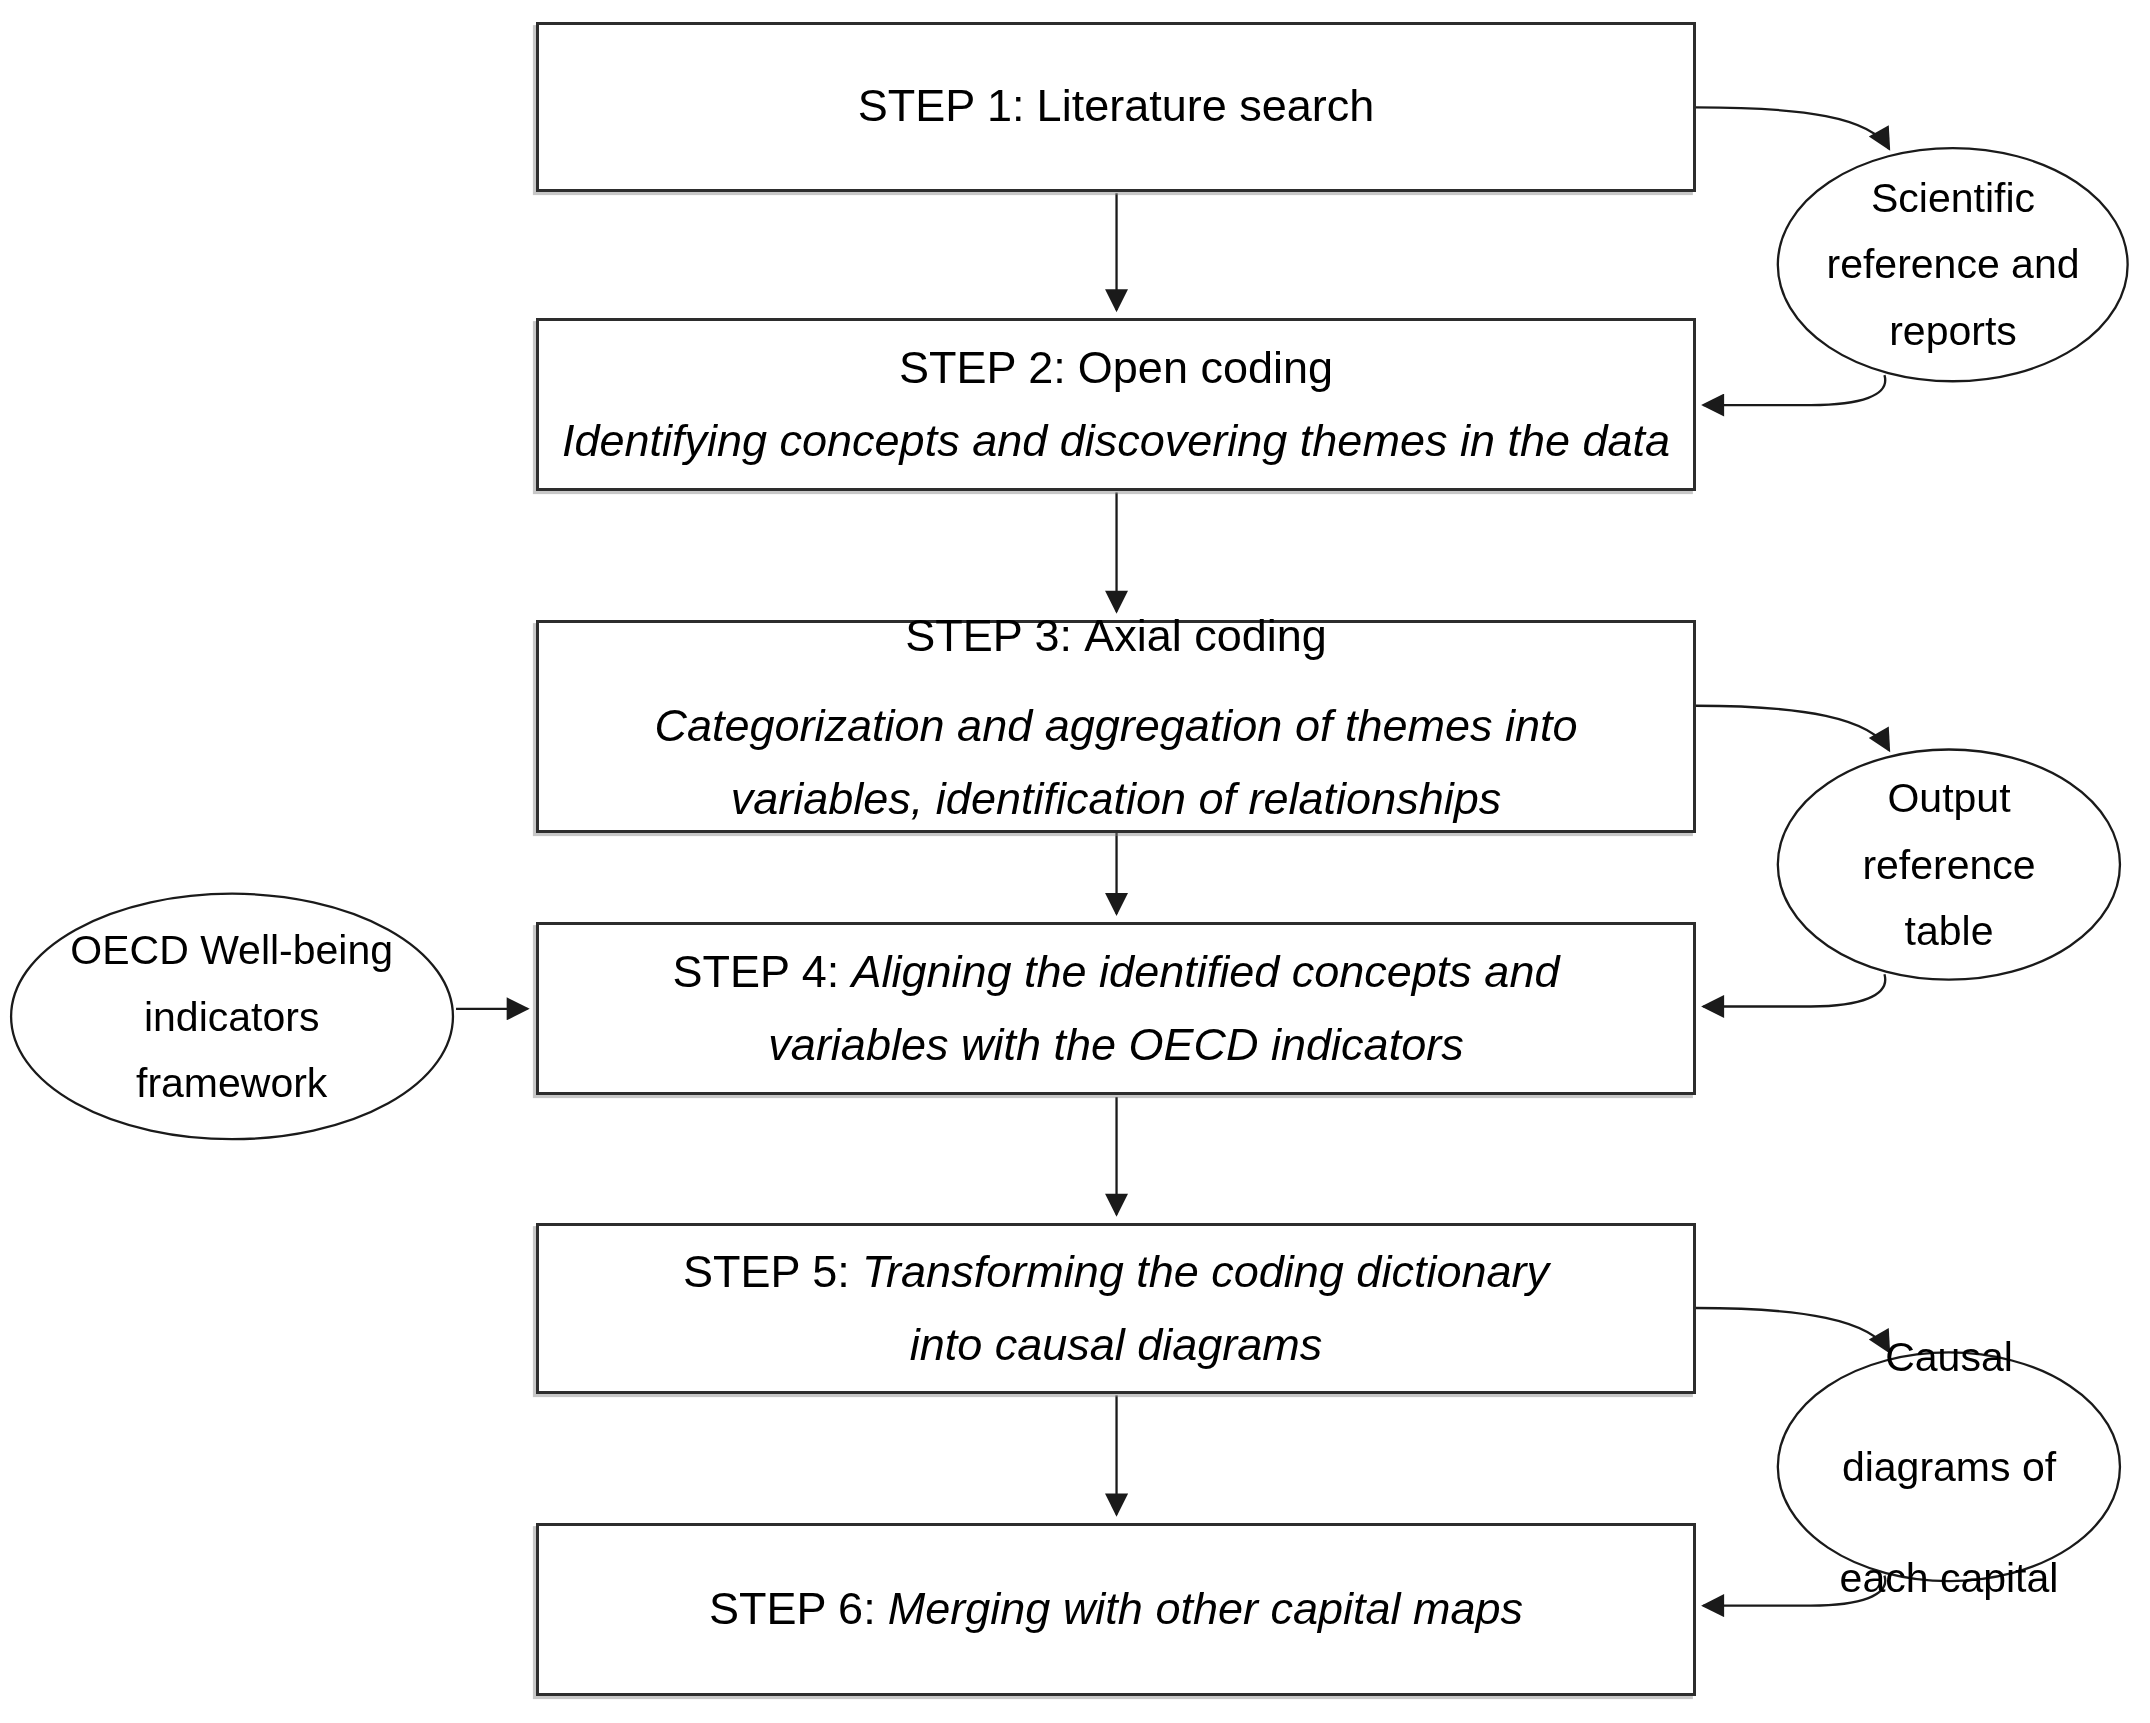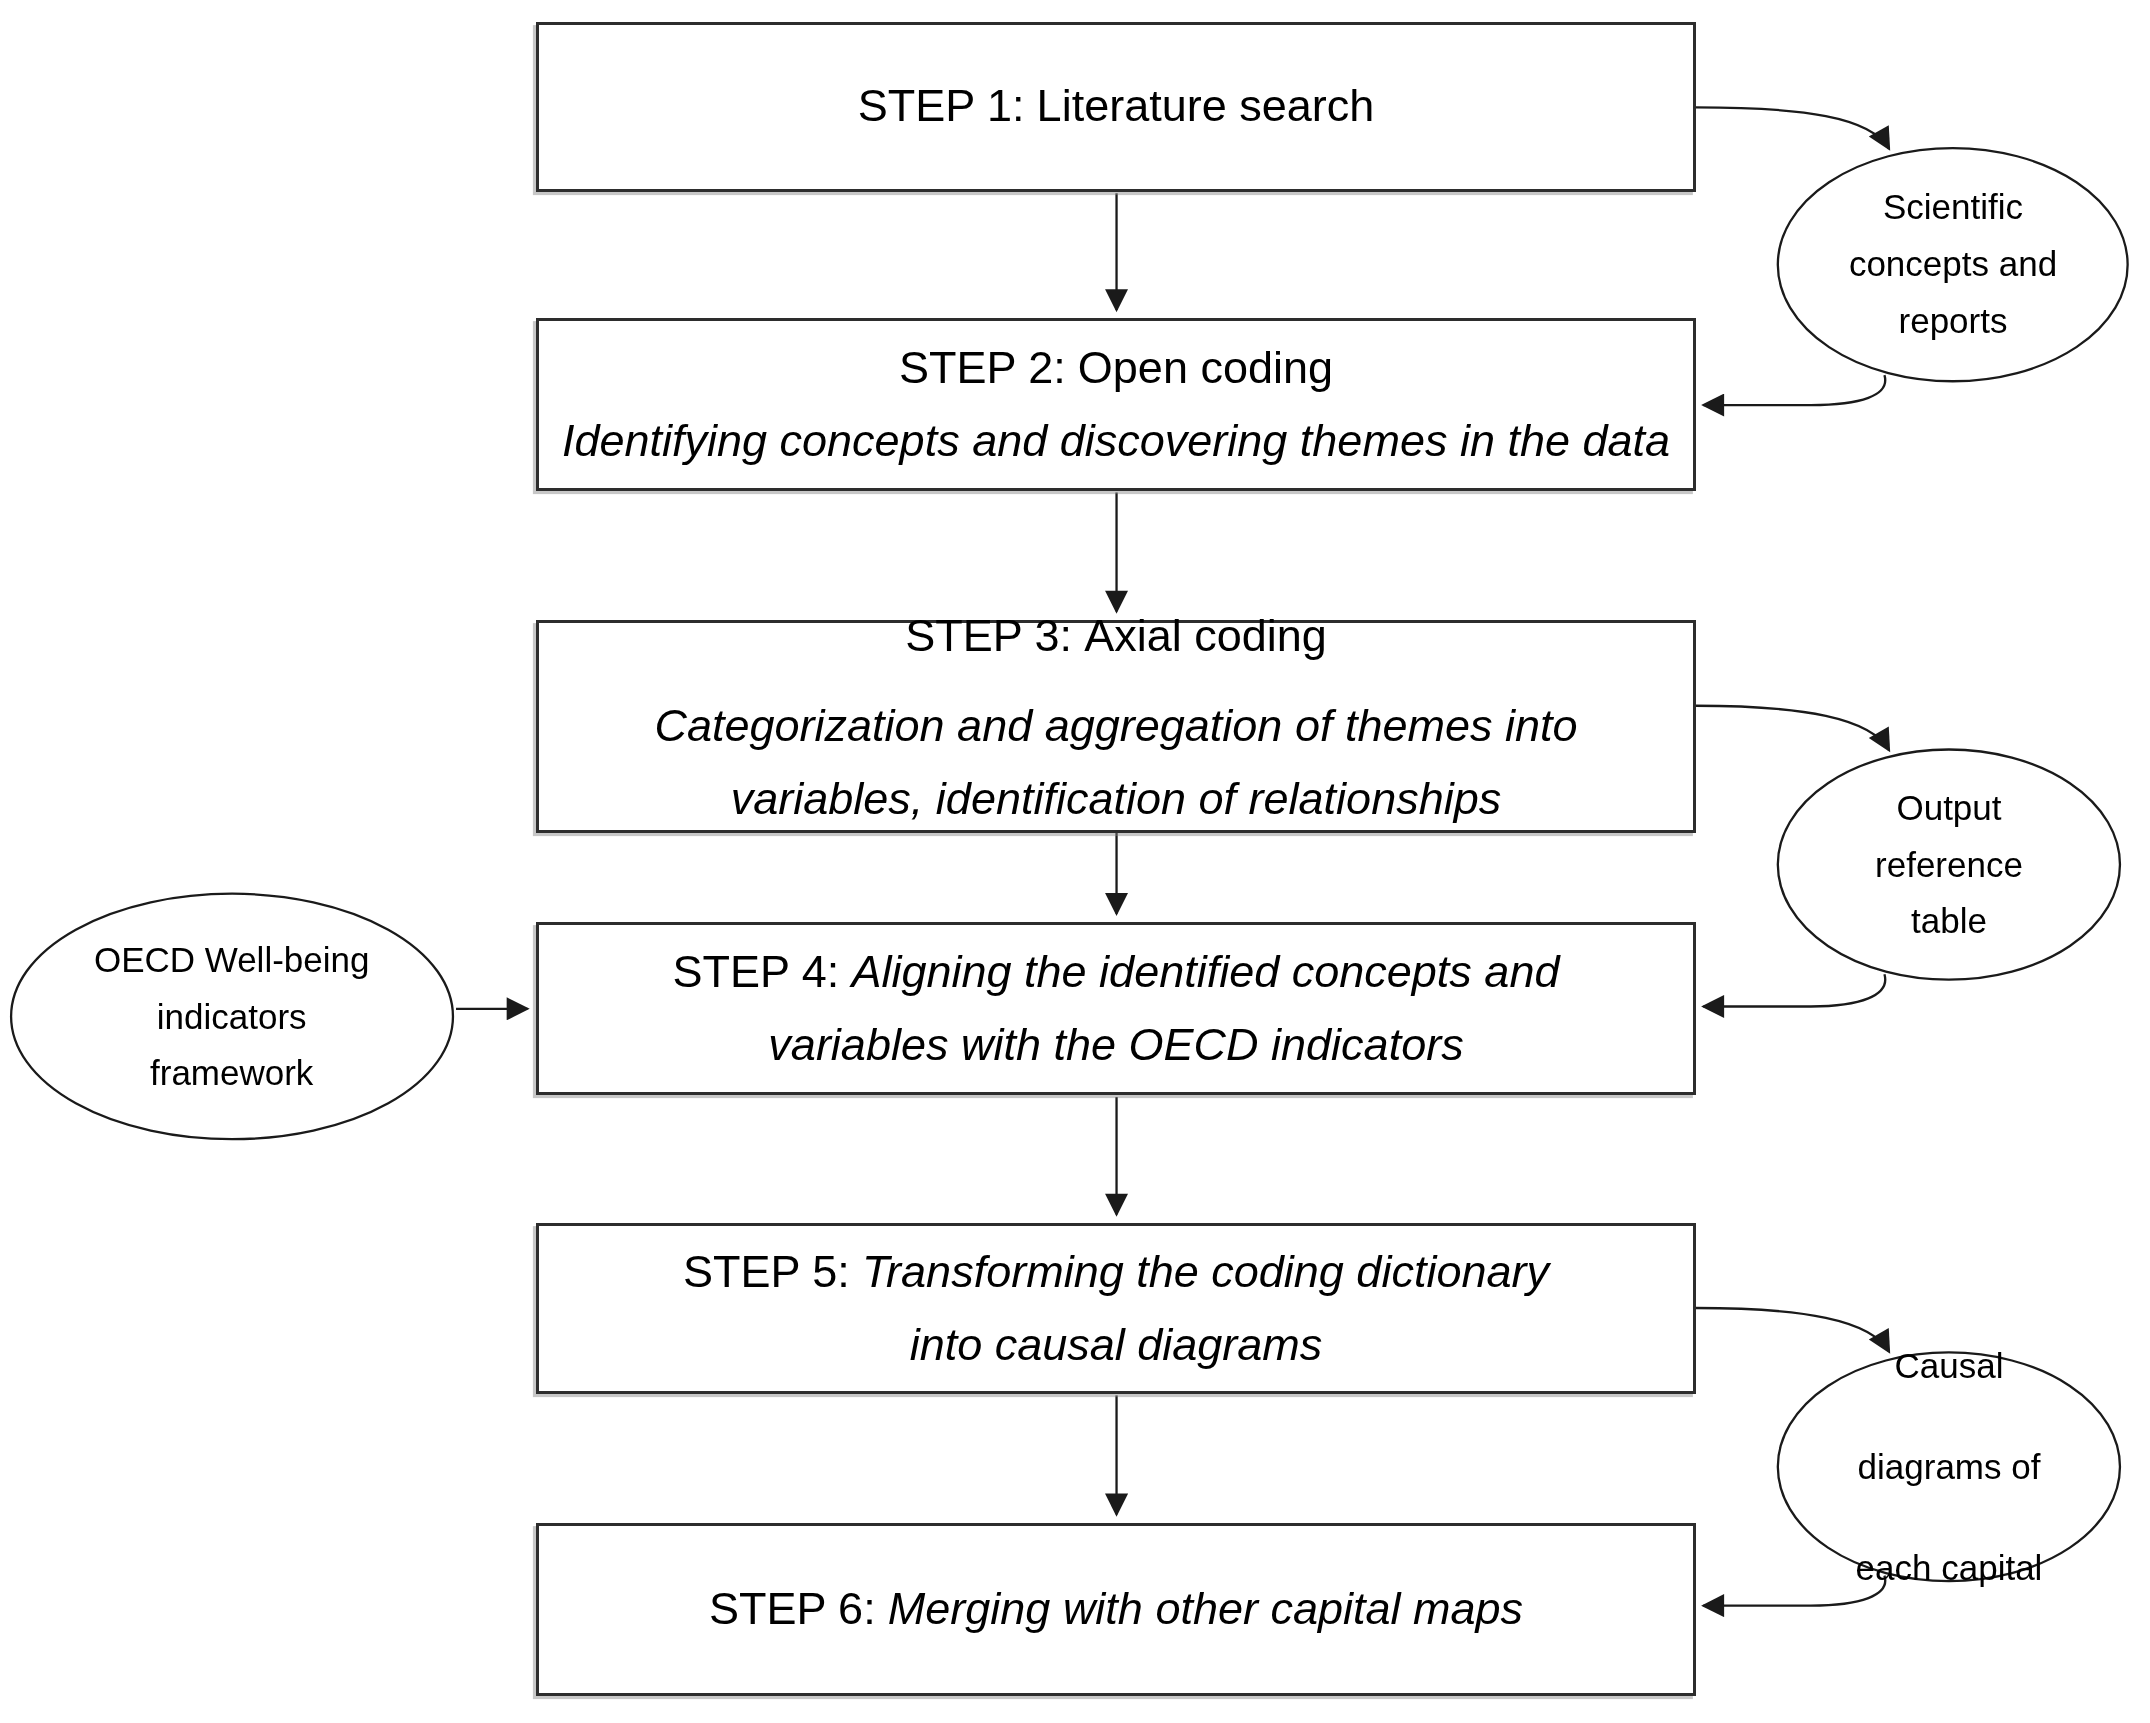--- a/index.html
+++ b/index.html
@@ -37,21 +37,21 @@
   .italic { font-style: italic; }
   .inline-para { max-width: 921px; margin: 16px auto; }
   .detail-narrow { max-width: 944px; margin: 17px auto; }
   .ellipse-label {
     position: absolute;
     display: flex;
     flex-direction: column;
     justify-content: center;
     align-items: center;
     text-align: center;
-    font-size: 35px;
+    font-size: 41px;
     line-height: 1.62;
   }
 </style>
 </head>
 <body>
 
 <div class="canvas">
 
   <svg class="layer" viewBox="0 0 2803 2246" xmlns="http://www.w3.org/2000/svg">
     <defs>
@@ -114,21 +114,21 @@
   </div>
 
   <div class="step-box" style="top:1523px; height:173px;">
     <div class="inline-para">
       <span class="lbl">STEP 6:</span><span class="italic">Merging with other capital maps</span>
     </div>
   </div>
 
   <div class="ellipse-label" style="left:1778px; top:148px; width:350px; height:233px;">
     <div>Scientific</div>
-    <div>concepts and</div>
+    <div>reference and</div>
     <div>reports</div>
   </div>
 
   <div class="ellipse-label" style="left:1778px; top:750px; width:342px; height:230px;">
     <div>Output</div>
     <div>reference</div>
     <div>table</div>
   </div>
 
   <div class="ellipse-label" style="left:1778px; top:1353px; width:342px; height:229px;gap:44px;">

